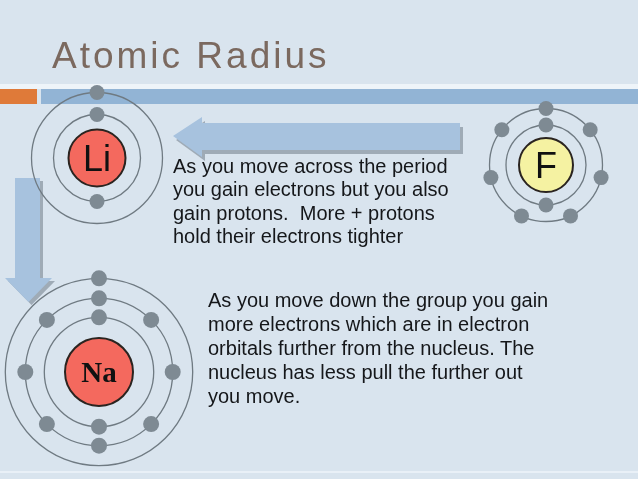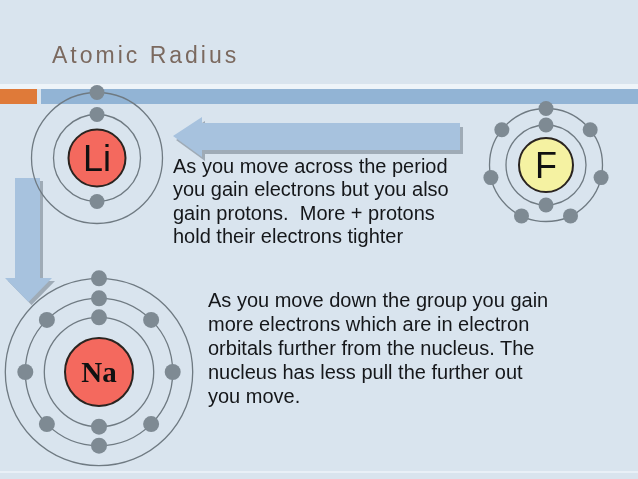--- a/index.html
+++ b/index.html
@@ -5,21 +5,21 @@
   html,body{margin:0;padding:0}
   body{
     width:638px;height:479px;
     background:#d9e4ee;
     font-family:"Liberation Sans",sans-serif;
     position:relative;overflow:hidden;
   }
   .slide{position:absolute;inset:0}
   .page-title{
     position:absolute;left:52px;top:40px;
-    font-size:23px;line-height:31px;letter-spacing:3px;
+    font-size:37px;line-height:31px;letter-spacing:3px;
     color:#7b695f;
   }
   .hline{position:absolute;left:0;top:84px;width:638px;height:5px;background:#eef4f9}
   .bar-orange{position:absolute;left:0;top:89px;width:37px;height:15px;background:#df7a39}
   .bar-blue{position:absolute;left:41px;top:89px;width:597px;height:15px;background:#92b4d5}
   .bottom-line{position:absolute;left:0;top:471px;width:638px;height:2px;background:#e9f0f7}
 
   .arrow-svg{position:absolute;overflow:visible}
   #arrow-left{left:170px;top:112px;filter:drop-shadow(3px 4px 0 rgba(128,140,152,.65))}
   #arrow-down{left:2px;top:175px;filter:drop-shadow(3px 3px 0 rgba(128,140,152,.65))}

